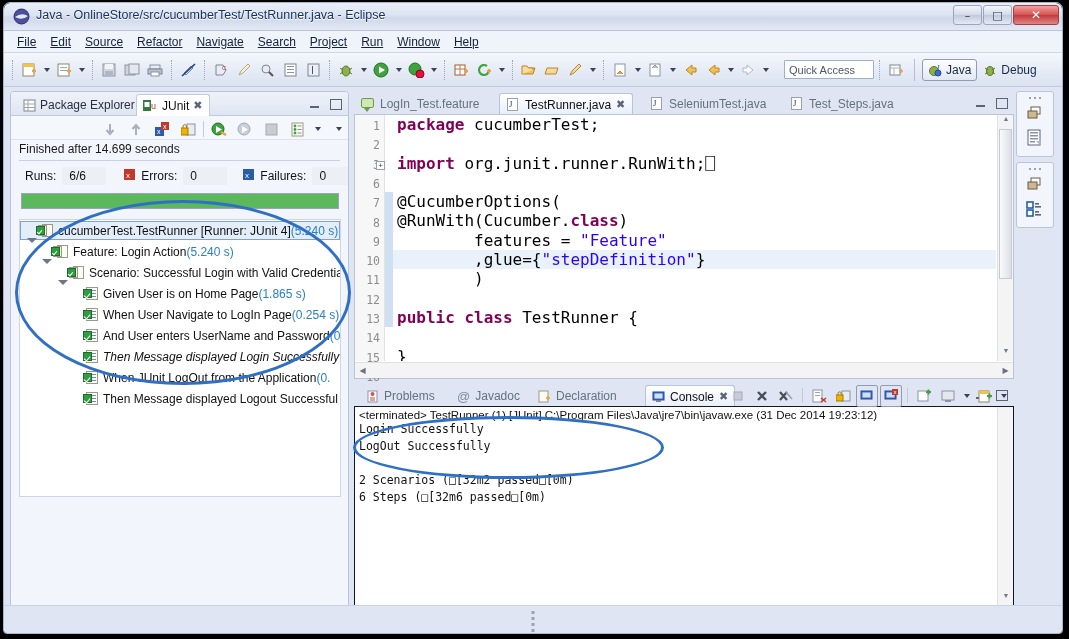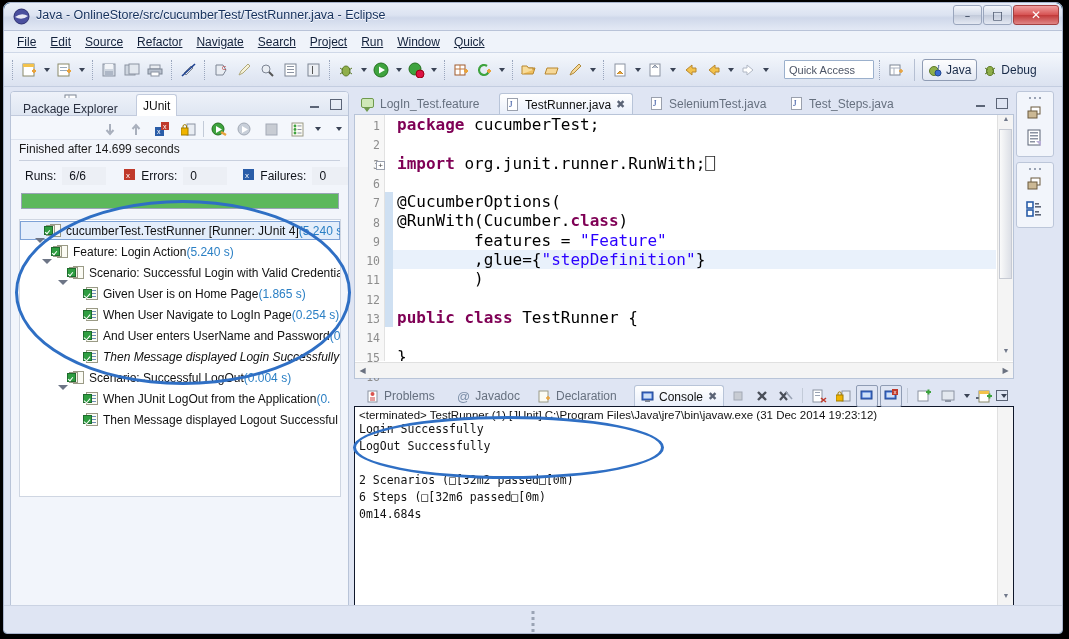--- a/index.html
+++ b/index.html
@@ -103,21 +103,21 @@
     background: #f2f5fb; border: 1px solid #b9c4d8; border-radius: 4px 4px 3px 3px;
     height: 100%; position: relative; overflow: hidden;
   }
   .tabrow {
     height: 24px; position: relative;
     background: linear-gradient(to bottom,#eef2f9,#dfe6f2);
     border-bottom: 1px solid #c2cbdd;
   }
   .vtab {
     position: absolute; top: 2px; height: 22px; display: flex; align-items: center;
-    gap: 4px; padding: 0 6px; font-size: 12px; color: #2a3040; flex-direction: column;
+    gap: 4px; padding: 0 6px; font-size: 12px; color: #2a3040;
   }
   .vtab.active {
     background: #fff; border: 1px solid #c2cbdd; border-bottom: none;
     border-radius: 3px 3px 0 0; color: #111;
   }
   .vtoolrow {
     height: 24px; position: relative; background: #f4f7fc;
     border-bottom: 1px solid #dde3ee;
   }
   .closex { font-size: 11px; color: #5b6476; font-family:"DejaVu Sans",sans-serif; }
@@ -333,21 +333,21 @@
   <div class="menubar">
     <div class="menu-item"><u>File</u></div>
     <div class="menu-item"><u>Edit</u></div>
     <div class="menu-item"><u>Source</u></div>
     <div class="menu-item"><u>Refactor</u></div>
     <div class="menu-item"><u>Navigate</u></div>
     <div class="menu-item"><u>Search</u></div>
     <div class="menu-item"><u>Project</u></div>
     <div class="menu-item"><u>Run</u></div>
     <div class="menu-item"><u>Window</u></div>
-    <div class="menu-item"><u>Quick</u></div>
+    <div class="menu-item"><u>Help</u></div>
   </div>
 
   <div class="toolbar">
     <div class="tsep"></div>
     <div class="tbtn">
       <svg width="17" height="16">
           <rect x="2" y="2" width="11" height="12" fill="#fff" stroke="#8a8a6a"></rect>
           <rect x="2" y="2" width="11" height="3" fill="#f3c24b"></rect>
           <path d="M11 9 l4 0 M13 7 l0 4" stroke="#e8a33d" stroke-width="2"></path>
         </svg>
@@ -649,21 +649,21 @@
           <span style="margin:0 6px;">Failures:</span>
           <span class="cval">0</span>
         </div>
 
         <div class="progbar">
           <div class="progfill" id="progfill" style="width: 100%; background: rgb(92, 184, 92);"></div>
         </div>
 
         <div class="treebox">
           <div id="tree-rows">
-              <div class="trow sel" style="padding-left: 12px;">
+              <div class="trow sel" style="padding-left: 4px;">
                 <span class="twist open"></span>
                 <span class="suiteic">
                   <span class="b2"></span>
                   <span class="b1"></span>
                   <span style="position:absolute;left:-1px;top:2px;width:9px;height:9px;background:#2f9e41;border:1px solid #1d6b2c"></span>
                   <span style="position:absolute;left:1px;top:5px;width:3px;height:5px;border:solid #fff;border-width:0 1.5px 1.5px 0;transform:rotate(40deg)"></span>
                 </span>
                 <span class="tlbl">cucumberTest.TestRunner [Runner: JUnit 4]</span>
                 <span class="ttime"> (5.240 s)</span>
               </div>
@@ -727,31 +727,20 @@
               <div class="trow" style="padding-left: 52px; font-style: italic;">
                 <span class="twist"></span>
                 <span class="testic">
                   <span class="base"></span>
                   <span class="bar" style="top:3px"></span>
                   <span class="bar" style="top:6px"></span>
                   <span class="bar" style="top:9px"></span>
                   <span class="chk"></span>
                 </span>
                 <span class="tlbl">Then Message displayed Login Successfully</span>
-              </div>
-              <div class="trow" style="padding-left: 36px;">
-                <span class="twist open"></span>
-                <span class="suiteic">
-                  <span class="b2"></span>
-                  <span class="b1"></span>
-                  <span style="position:absolute;left:-1px;top:2px;width:9px;height:9px;background:#2f9e41;border:1px solid #1d6b2c"></span>
-                  <span style="position:absolute;left:1px;top:5px;width:3px;height:5px;border:solid #fff;border-width:0 1.5px 1.5px 0;transform:rotate(40deg)"></span>
-                </span>
-                <span class="tlbl">Scenario: Successful LogOut</span>
-                <span class="ttime"> (0.004 s)</span>
               </div>
               <div class="trow" style="padding-left: 52px;">
                 <span class="twist"></span>
                 <span class="testic">
                   <span class="base"></span>
                   <span class="bar" style="top:3px"></span>
                   <span class="bar" style="top:6px"></span>
                   <span class="bar" style="top:9px"></span>
                   <span class="chk"></span>
                 </span>
@@ -886,21 +875,21 @@
             <span style="color:#7d8fa8; font-size:13px;">@</span>
             <span>Javadoc</span>
           </div>
           <div class="contab" style="left:178px;">
             <svg width="13" height="13">
                 <rect x="1" y="1" width="9" height="11" fill="#fbfbf4" stroke="#9a9a86"></rect>
                 <path d="M8 8 l4 0 M10 6 l0 4" stroke="#e8a33d" stroke-width="1.6"></path>
               </svg>
             <span>Declaration</span>
           </div>
-          <div class="contab active" style="left:280px;">
+          <div class="contab active" style="left:291px;">
             <svg width="13" height="13">
                 <rect x="1" y="2" width="11" height="8" fill="#3a6bd0" stroke="#24498f"></rect>
                 <rect x="2.5" y="3.5" width="8" height="5" fill="#cfe0f6"></rect>
                 <rect x="4" y="10" width="5" height="2" fill="#7d8594"></rect>
               </svg>
             <span>Console</span>
             <span class="closex">✖</span>
           </div>
           <div class="minmax">
             <div class="mm min"></div>
@@ -981,21 +970,20 @@
           </div>
 
           <div class="context">
             <div class="chead">&lt;terminated&gt; TestRunner (1) [JUnit] C:\Program Files\Java\jre7\bin\javaw.exe (31 Dec 2014 19:23:12)</div>
             <div id="console-lines">
                 <div class="cl">Login Successfully</div>
                 <div class="cl">LogOut Successfully</div>
                 <div class="cl"></div>
                 <div class="cl">2 Scenarios (□[32m2 passed□[0m)</div>
                 <div class="cl">6 Steps (□[32m6 passed□[0m)</div>
-                <div class="cl">0m14.684s</div>
               </div>
           </div>
 
           <div class="vscroll" style="bottom:17px;">
             <div class="vs-ar" style="bottom:0;">▼</div>
           </div>
           <div class="hscroll-ed">
             <span class="hs-arrow">◀</span>
             <span style="flex:1"></span>
             <span class="hs-arrow">▶</span>

